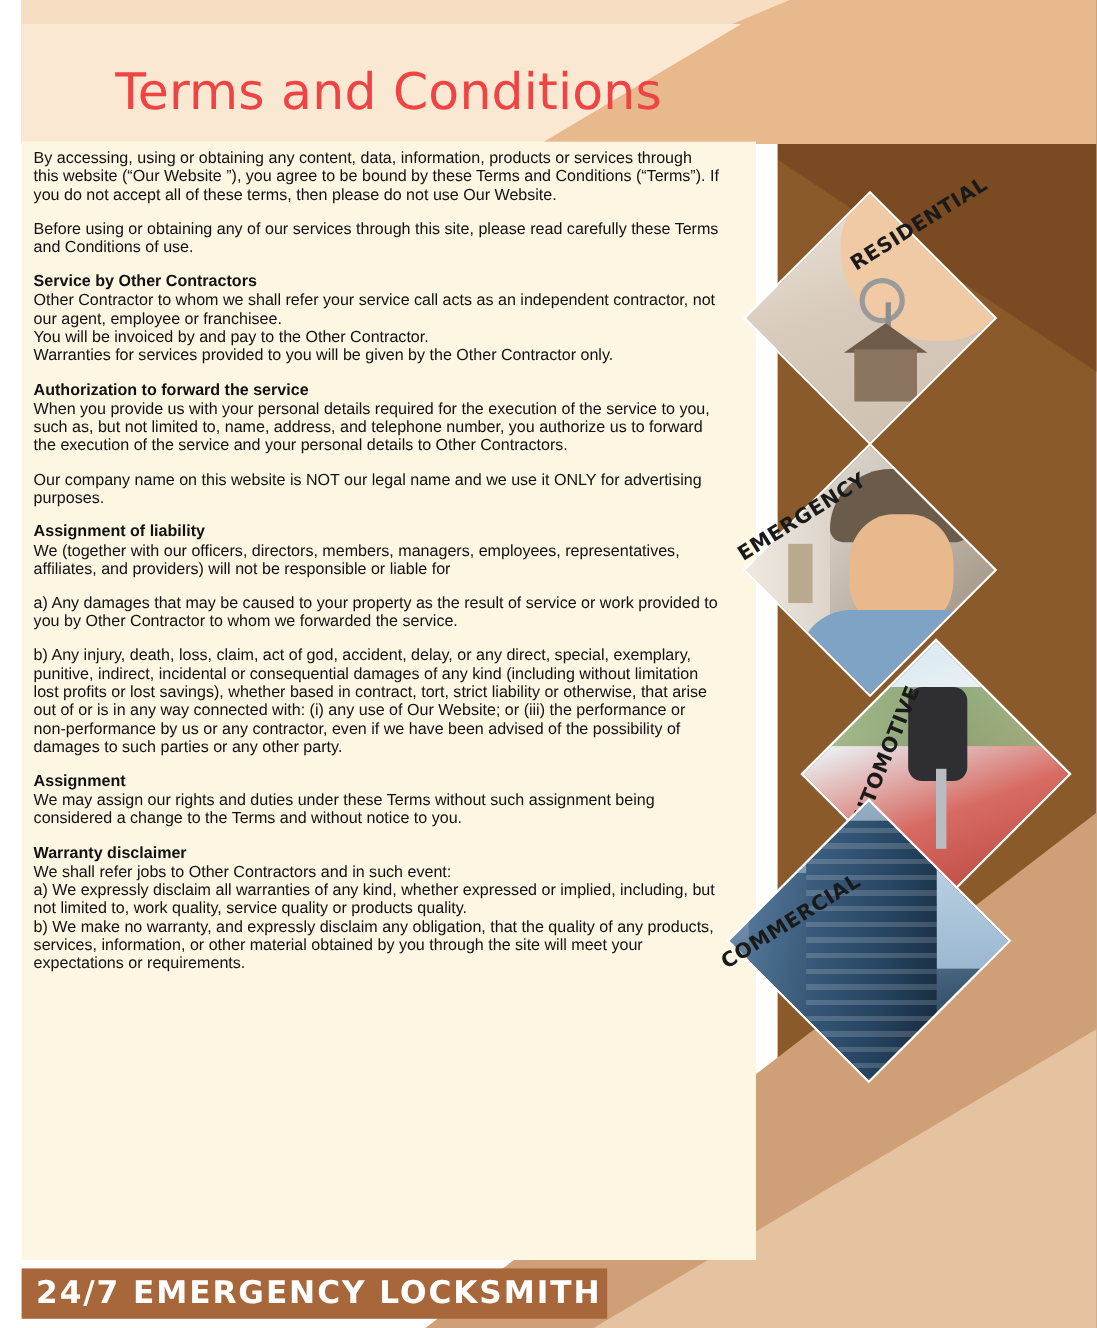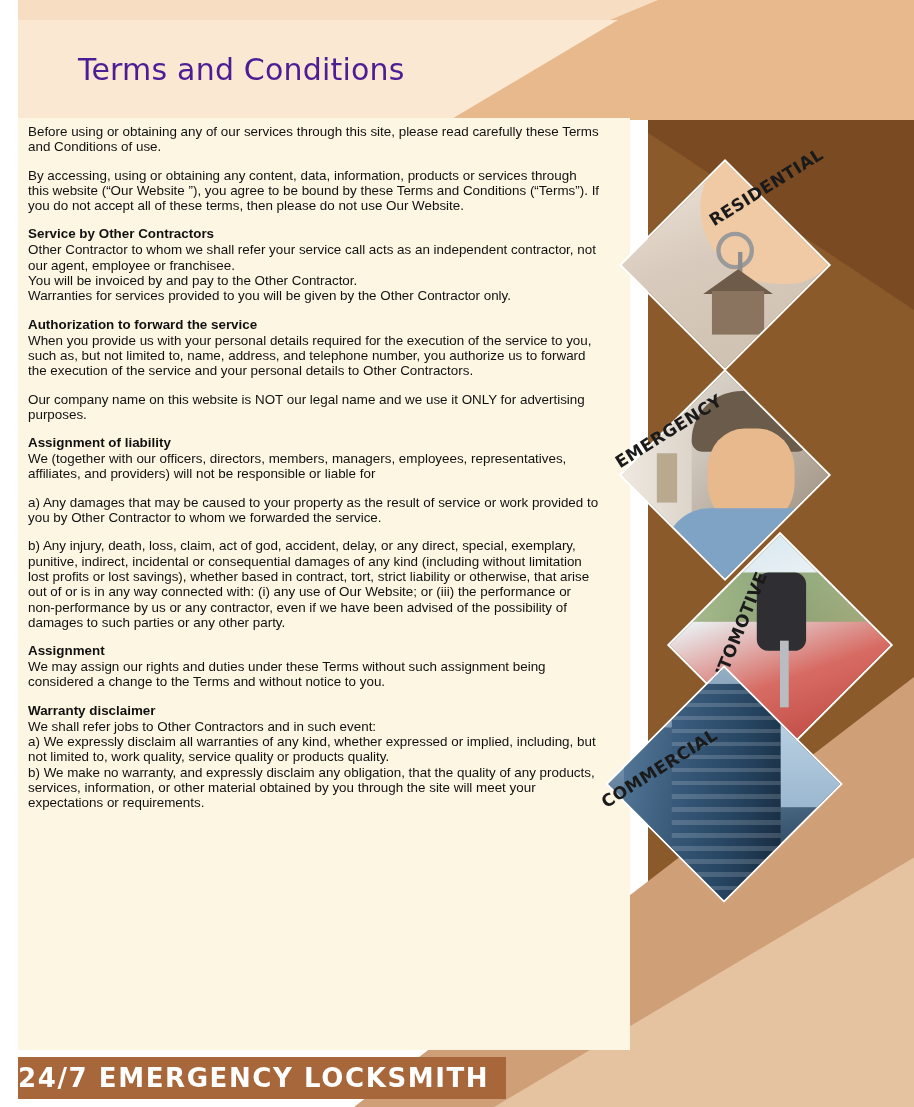--- a/index.html
+++ b/index.html
@@ -65,25 +65,25 @@
   .content-panel {
     position: absolute;
     left: 18px; top: 118px;
     width: 612px; height: 932px;
     background: #fdf6e3;
   }
 
   
   .doc-title {
     position: absolute;
-    left: 78px; top: 52px;
-    font-size: 30px;
+    left: 96px; top: 52px;
+    font-size: 42px;
     font-weight: normal;
     letter-spacing: .2px;
-    color: #4c1d95;
+    color: #ef4444;
     font-family: "DejaVu Sans", sans-serif;
   }
 
   
   .body-text {
     position: absolute;
     left: 28px; top: 124px;
     width: 572px;
     font-size: 13.4px;
     line-height: 15.3px;
@@ -107,20 +107,21 @@
     width: 488px; height: 42px;
     background: #a8673a;
     display: flex;
     align-items: center;
   }
   .bottom-bar-text {
     color: #ffffff;
     font-size: 26px;
     font-weight: bold;
     letter-spacing: 1.6px;
+    padding-left: 12px;
     font-family: "DejaVu Sans", sans-serif;
   }
 
   
   .photo {
     position: absolute;
     width: 150px; height: 150px;
     transform: rotate(45deg);
     overflow: hidden;
     border: 2px solid #ffffff;
@@ -256,22 +257,22 @@
     <div class="shape top-band"></div>
     <div class="shape top-band-light"></div>
     <div class="shape top-band-cream"></div>
   </div>
 
   <div class="content-panel"></div>
 
   <div class="doc-title">Terms and Conditions</div>
 
   <div class="body-text">
+    <p class="para">By accessing, using or obtaining any content, data, information, products or services through this website (“Our Website ”), you agree to be bound by these Terms and Conditions (“Terms”). If you do not accept all of these terms, then please do not use Our Website.</p>
     <p class="para">Before using or obtaining any of our services through this site, please read carefully these Terms and Conditions of use.</p>
-    <p class="para">By accessing, using or obtaining any content, data, information, products or services through this website (“Our Website ”), you agree to be bound by these Terms and Conditions (“Terms”). If you do not accept all of these terms, then please do not use Our Website.</p>
 
 
     <div class="sec-block">
       <p class="sec-head">Service by Other Contractors</p>
       <p class="para tight" style="white-space:pre-line">Other Contractor to whom we shall refer your service call acts as an independent contractor, not our agent, employee or franchisee.
 You will be invoiced by and pay to the Other Contractor.
 Warranties for services provided to you will be given by the Other Contractor only.</p>
     </div>
 
     <div class="sec-block">

